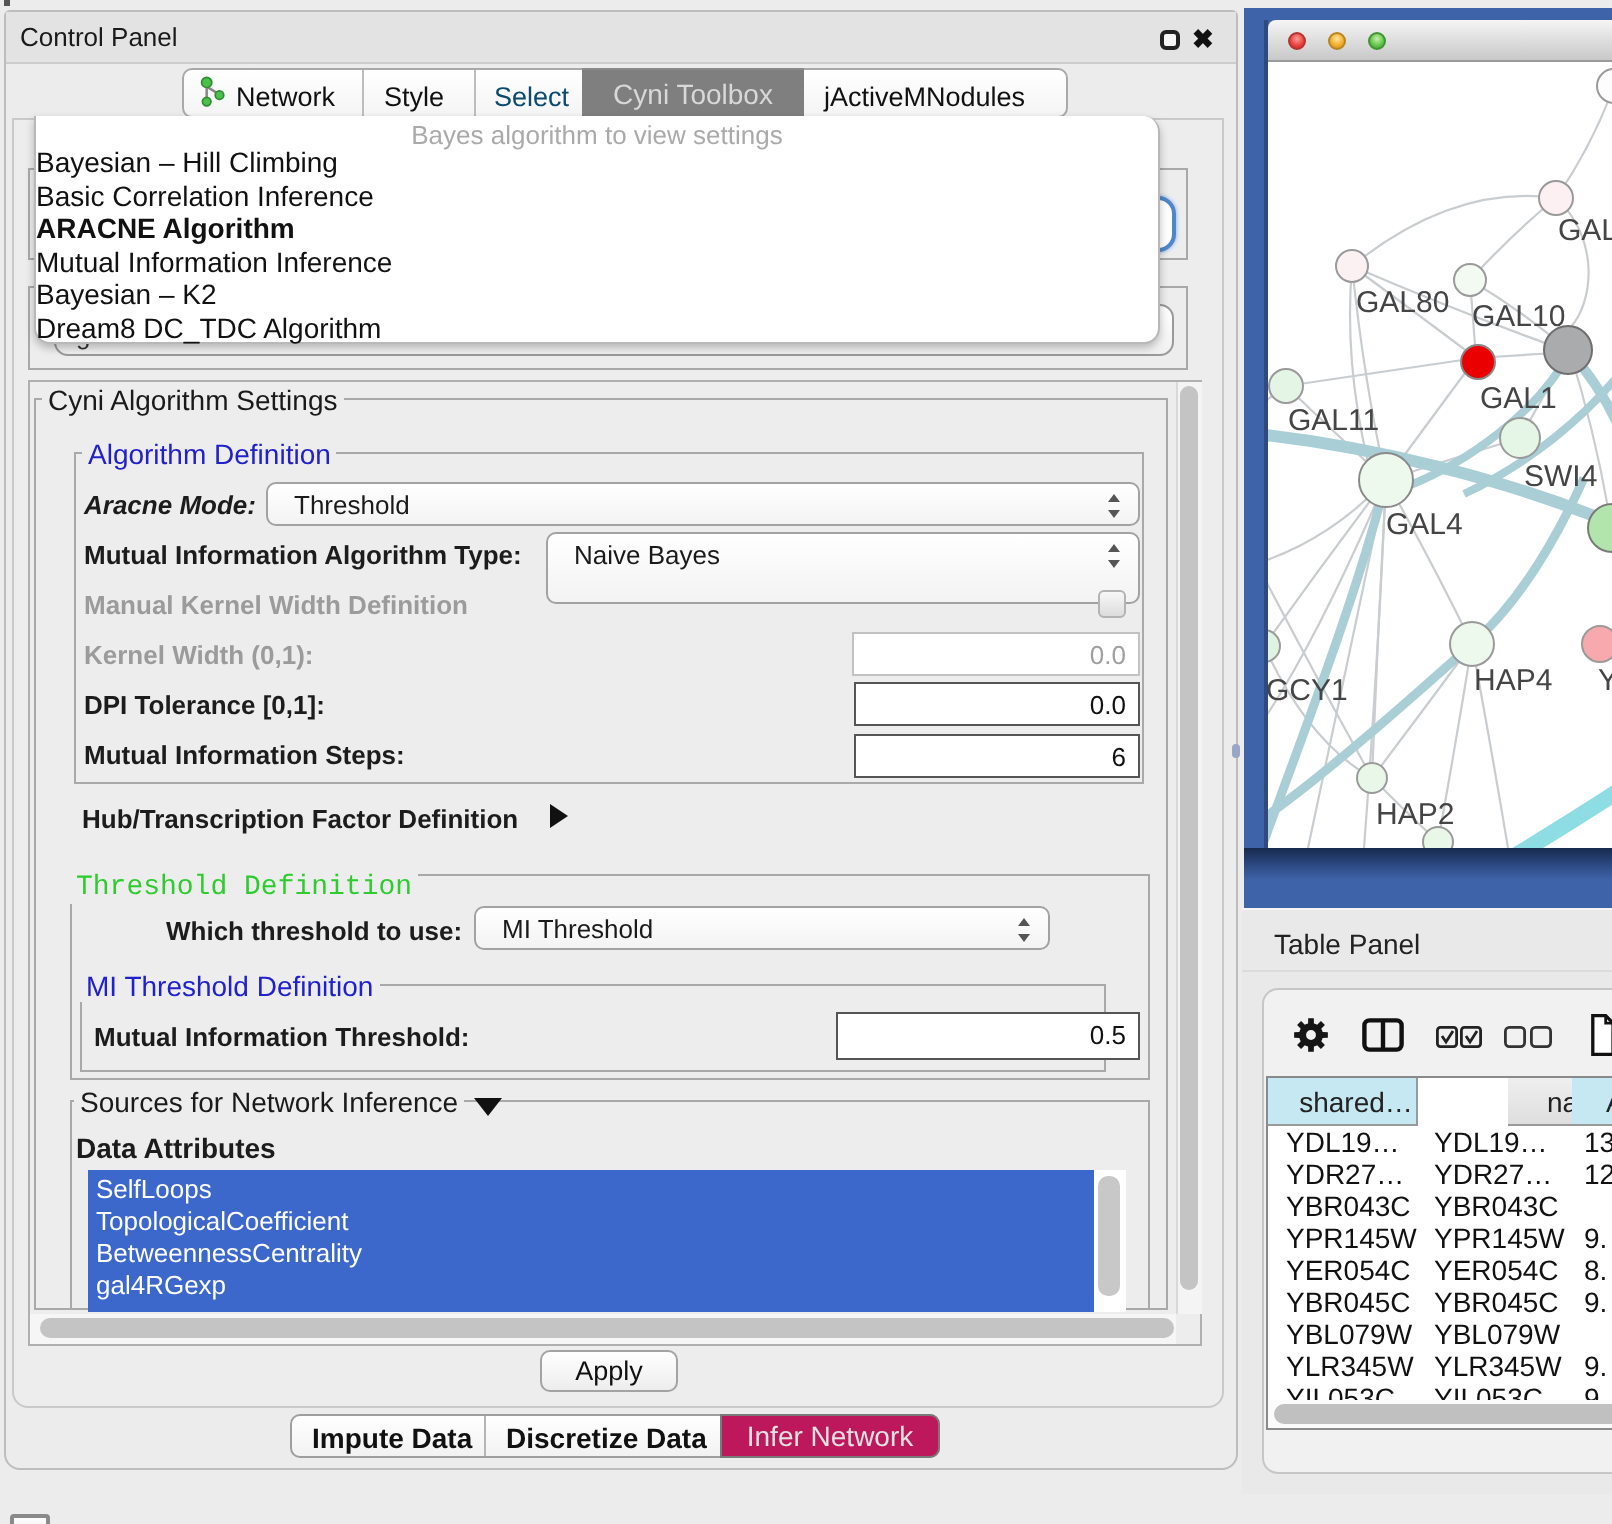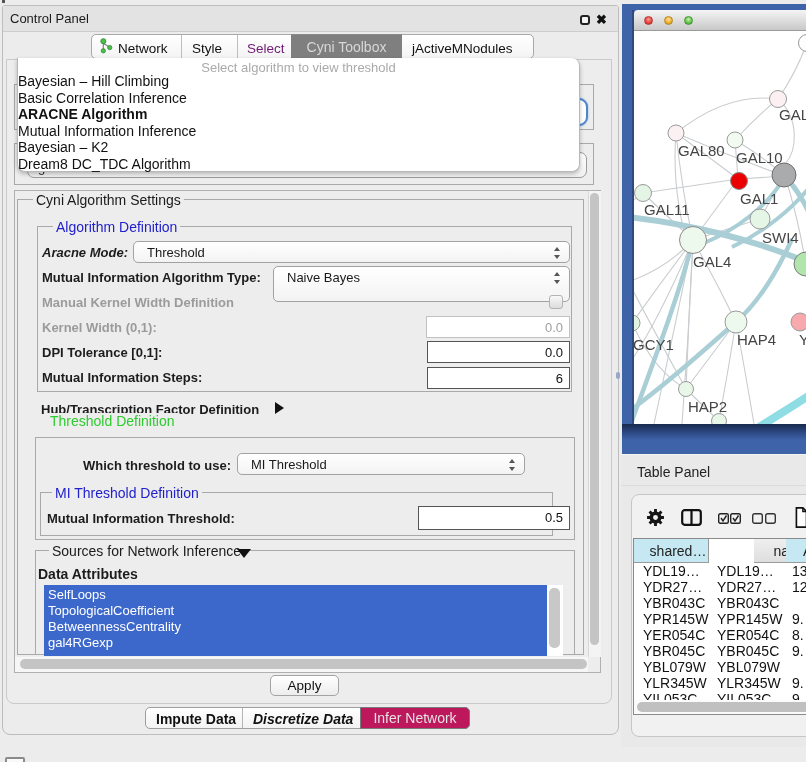--- a/index.html
+++ b/index.html
@@ -6,21 +6,21 @@
   html,body { width:806px; height:762px; overflow:hidden; }
   body { background:#ececec; font-family:"Liberation Sans", sans-serif; position:relative; }
   .abs { position:absolute; }
   .lbl { font-size:13px; font-weight:bold; color:#1c1c1c; white-space:nowrap; }
   .lbl.dis { color:#9b9b9b; }
   .combo { position:absolute; background:linear-gradient(#ffffff,#f3f3f3); border:1px solid #a2a2a2; border-radius:5px; font-size:13px; color:#1a1a1a; }
   .combo .ctext { position:absolute; left:13px; top:3px; white-space:nowrap; }
   .carr { position:absolute; right:8px; top:4px; width:8px; height:14px; }
   .field { position:absolute; background:#ffffff; border:1px solid #555; font-size:13px; color:#111; text-align:right; padding:3px 6px 0 0; }
   .gbox { position:absolute; border:1px solid #a9a9a9; }
-  .gtitle { position:absolute; background:#ededed; padding:0 3px; font-size:14px; white-space:nowrap;margin-left:12px; }
+  .gtitle { position:absolute; background:#ededed; padding:0 3px; font-size:14px; white-space:nowrap; }
 </style>
 </head>
 <body>
 
 <div class="abs" style="left:2px;top:0;width:3px;height:3px;background:#555;"></div>
 
 <div class="abs" style="left:2px;top:5px;width:617px;height:730px;background:#ececec;border:1px solid #bdbdbd;border-radius:3px 3px 8px 8px;"></div>
 
 <div class="abs" style="left:3px;top:6px;width:615px;height:26px;background:#e3e3e3;border-bottom:1px solid #cdcdcd;"></div>
 <div class="abs" style="left:10px;top:11px;font-size:13px;color:#1a1a1a;">Control Panel</div>
@@ -32,21 +32,21 @@
 <div class="abs" style="left:237px;top:35px;width:1px;height:23px;background:#bdbdbd;"></div>
 <div class="abs" style="left:291px;top:34px;width:111px;height:25px;background:#7f7f7f;border-top:1px solid #8a8a8a;color:#d8d8d8;font-size:14px;text-align:center;line-height:25px;">Cyni Toolbox</div>
 <svg class="abs" style="left:99px;top:38px;" width="14" height="16" viewBox="0 0 13 15">
   <path d="M4 4 L4 11 M4 5 L9 8" stroke="#8a8a8a" stroke-width="1.2" fill="none"></path>
   <circle cx="4" cy="3" r="2.4" fill="#4cbf4c" stroke="#2e8f2e" stroke-width="0.8"></circle>
   <circle cx="4" cy="12" r="2" fill="#4cbf4c" stroke="#2e8f2e" stroke-width="0.8"></circle>
   <circle cx="10" cy="9" r="2" fill="#4cbf4c" stroke="#2e8f2e" stroke-width="0.8"></circle>
 </svg>
 <div class="abs" style="left:118px;top:41px;font-size:13.5px;color:#111;">Network</div>
 <div class="abs" style="left:192px;top:41px;font-size:13.5px;color:#111;">Style</div>
-<div class="abs" style="left:247px;top:41px;font-size:13.5px;color:#701a75;">Select</div>
+<div class="abs" style="left:247px;top:41px;font-size:13.5px;color:#0c4a6e;">Select</div>
 <div class="abs" style="left:412px;top:41px;font-size:13.5px;color:#111;">jActiveMNodules</div>
 
 <div class="abs" style="left:6px;top:59px;width:606px;height:645px;background:#ededed;border:1px solid #c9c9c9;border-radius:0 0 8px 8px;"></div>
 
 <div class="gbox" style="left:14px;top:84px;width:580px;height:46px;"></div>
 <div class="abs" style="left:170px;top:98px;width:418px;height:28px;border:2.5px solid #4e87c8;border-radius:9px;background:#fff;box-shadow:0 0 2px #7aa6e0;"></div>
 <div class="gbox" style="left:14px;top:143px;width:580px;height:42px;"></div>
 <div class="abs" style="left:27px;top:152px;width:560px;height:26px;border:1px solid #9a9a9a;border-radius:7px;background:linear-gradient(#fff,#f0f0f0);"></div>
 <div class="abs" style="left:38px;top:160px;font-size:13px;color:#333;">g</div>
 
@@ -91,21 +91,21 @@
 
 <div class="lbl abs" style="left:42px;top:370px;">Mutual Information Steps:</div>
 <div class="field" style="left:427px;top:367px;width:143px;height:22px;">6</div>
 
 <div class="lbl abs" style="left:41px;top:402px;font-weight:600;">Hub/Transcription Factor Definition</div>
 <svg class="abs" style="left:273px;top:401px;" width="12" height="14" viewBox="0 0 12 14">
     <path d="M2 1 L11 7 L2 13 Z" fill="#111"></path>
   </svg>
 
 <div class="gbox" style="left:35px;top:437px;width:540px;height:103px;"></div>
-<div class="gtitle" style="left:35px;top:413px;color:#2ecc2e;">Threshold Definition</div>
+<div class="gtitle" style="left:35px;top:436px;color:#2ecc2e;font-family:Liberation Mono, monospace;">Threshold Definition</div>
 
 <div class="lbl abs" style="left:83px;top:458px;">Which threshold to use:</div>
 <div class="combo" style="left:237px;top:453px;width:288px;height:22px;">
     <span class="ctext">MI Threshold</span>
   <svg class="carr" viewBox="0 0 8 14">
       <path d="M1 5 L4 1 L7 5 Z M1 9 L4 13 L7 9 Z" fill="#555"></path>
     </svg>
   </div>
 
 <div class="gbox" style="left:40px;top:492px;width:513px;height:44px;"></div>
@@ -119,29 +119,29 @@
 <svg class="abs" style="left:237px;top:549px;z-index:2;" width="14" height="9" viewBox="0 0 14 9">
     <path d="M0 0 L14 0 L7 9 Z" fill="#111"></path>
   </svg>
 
 <div class="abs" style="left:38px;top:566px;font-size:14px;font-weight:bold;color:#1c1c1c;">Data Attributes</div>
 <div class="abs" style="left:44px;top:585px;width:519px;height:71px;background:#fff;"></div>
 <div class="abs" style="left:44px;top:585px;width:503px;height:71px;background:#3d68cb;color:#fff;font-size:13px;line-height:16px;padding-left:4px;padding-top:2px;">SelfLoops<br>TopologicalCoefficient<br>BetweennessCentrality<br>gal4RGexp</div>
 <div class="abs" style="left:549px;top:588px;width:11px;height:60px;background:#c8c8c8;border-radius:5px;"></div>
 
 <div class="abs" style="left:17px;top:58px;width:563px;height:114px;background:#fff;border:1px solid #b8b8b8;border-top:none;border-radius:0 8px 8px 8px;box-shadow:0 2px 4px rgba(0,0,0,0.25);z-index:30;"></div>
-<div class="abs" style="left:17px;top:60px;width:563px;text-align:center;font-size:13px;color:#aaa;z-index:31;">Select algorithm to view threshold</div>
+<div class="abs" style="left:17px;top:60px;width:563px;text-align:center;font-size:13px;color:#aaa;z-index:31;">Bayes algorithm to view settings</div>
 <div class="abs" style="left:18px;top:73px;font-size:14px;color:#111;line-height:16.6px;z-index:31;">Bayesian – Hill Climbing<br>Basic Correlation Inference<br><b>ARACNE Algorithm</b><br>Mutual Information Inference<br>Bayesian – K2<br>Dream8 DC_TDC Algorithm</div>
 
 <div class="abs" style="left:270px;top:675px;width:69px;height:21px;background:linear-gradient(#ffffff,#ededed);border:1px solid #a3a3a3;border-radius:5px;text-align:center;line-height:19px;font-size:13.5px;color:#111;">Apply</div>
 
 <div class="abs" style="left:145px;top:707px;width:325px;height:22px;background:linear-gradient(#ffffff,#f2f2f2);border:1px solid #9e9e9e;border-radius:5px;"></div>
 <div class="abs" style="left:242px;top:708px;width:1px;height:20px;background:#b5b5b5;"></div>
 <div class="abs" style="left:156px;top:711px;font-size:14px;color:#111;font-weight:bold;">Impute Data</div>
-<div class="abs" style="left:253px;top:711px;font-size:14px;color:#111;font-weight:bold;font-style:italic;">Discretize Data</div>
+<div class="abs" style="left:253px;top:711px;font-size:14px;color:#111;font-weight:bold;">Discretize Data</div>
 <div class="abs" style="left:360px;top:707px;width:110px;height:22px;background:#be185d;border:1px solid #7a7a7a;border-radius:0 5px 5px 0;color:#e3e3e3;font-size:14px;text-align:center;line-height:21px;">Infer Network</div>
 
 <div class="abs" style="left:5px;top:757px;width:20px;height:16px;border:2px solid #8a8a8a;border-radius:2px;background:linear-gradient(#fdfdfd,#e3e3e3);"></div>
 
 <div class="abs" style="left:616px;top:372px;width:4px;height:7px;background:#98a6c8;border-radius:2px;"></div>
 
 <div class="abs" style="left:622px;top:4px;width:184px;height:451px;background:#3f63a8;"></div>
 <div class="abs" style="left:622px;top:424px;width:184px;height:16px;background:linear-gradient(#17294d,#2d4a85 55%,#3f63a8);"></div>
 <div class="abs" style="left:621px;top:454px;width:185px;height:2px;background:#f5f5f5;"></div>
 

